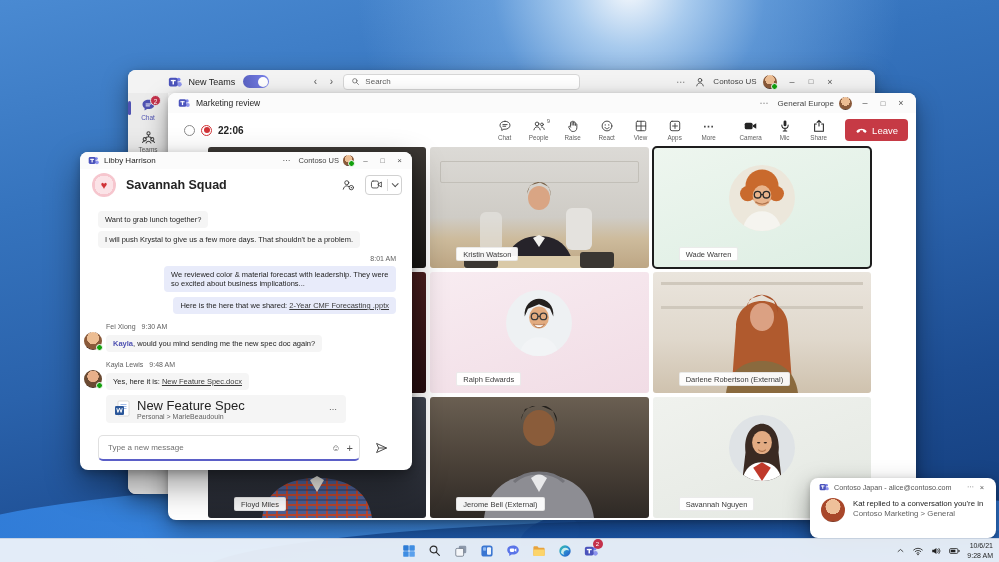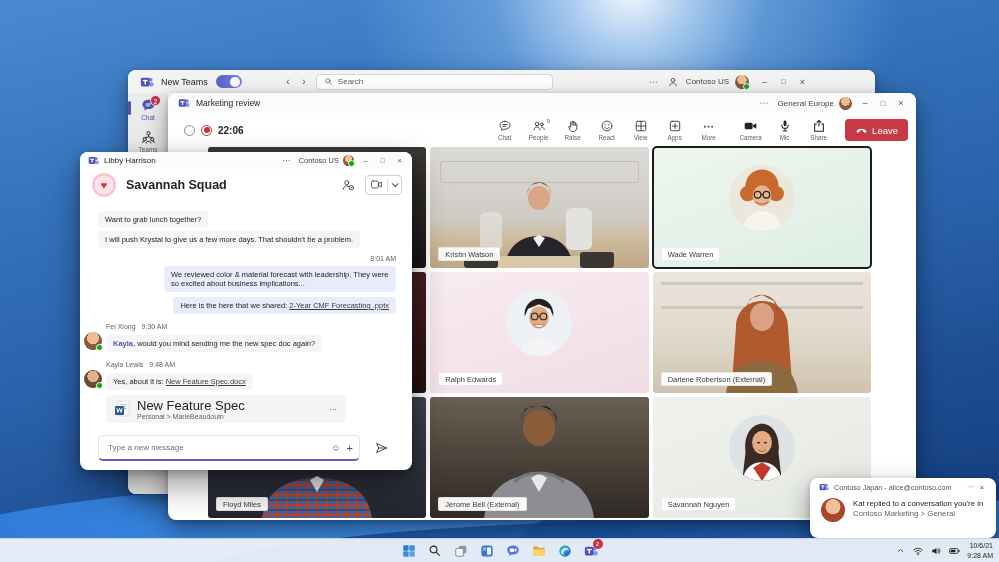--- a/index.html
+++ b/index.html
@@ -23,21 +23,21 @@
   .tb-title { color:#242424; }
   .wc { text-align:center; color:#555; cursor:default; }
   .acct { color:#444; white-space:nowrap; }
   .dots { color:#555; letter-spacing:1px; }
   .pav { border-radius:50%; position:relative; flex:none;
     background: radial-gradient(circle at 50% 34%, #ecbd93 0 40%, #8a5a3a 41% 72%, #55382a 73%); }
   .pav.green:after { content:""; position:absolute; right:-1px; bottom:-1px; width:5px; height:5px; border-radius:50%; background:#13a10e; border:1px solid #fff; }
 
   
   #win-main { left:128px; top:70px; width:747px; height:424px; background:#fafafa; }
-  #win-main .titlebar { height:23px; padding:0 8px 0 12px; background:#f3f3f3; border-radius:8px 8px 0 0; }
+  #win-main .titlebar { height:23px; padding:0 8px 0 12px; background:#f3f3f3; border-radius:8px 8px 0 0;justify-content:center; }
   #main-sidebar { position:absolute; left:0; top:23px; width:40px; bottom:0; background:#ebebeb; border-radius:0 0 0 8px; }
   .side-item { position:relative; width:40px; padding:5px 0 4px; display:flex; flex-direction:column; align-items:center; gap:1px; }
   .side-item .lbl { font-size:6.5px; color:#616161; }
   .side-item.active .lbl { color:#4f52b2; }
   .side-item.active:before { content:""; position:absolute; left:0; top:8px; bottom:10px; width:2.5px; background:#4f52b2; border-radius:2px; }
   .side-badge { position:absolute; top:2px; right:7px; min-width:11px; height:11px; border-radius:6px; background:#c4314b; color:#fff; font-size:6.5px; line-height:11px; text-align:center; padding:0 2px; border:1px solid #ebebeb; }
   .toggle { width:26px; height:13px; border-radius:7px; background:linear-gradient(90deg,#5a62c3,#7b83eb); position:relative; margin-left:8px; }
   .toggle:after { content:""; position:absolute; right:1.5px; top:1.5px; width:10px; height:10px; border-radius:50%; background:#fff; }
   .searchbox { display:flex; align-items:center; gap:5px; width:237px; height:16px; background:#fff; border:1px solid #d6d6d6; border-radius:4px; padding:0 7px; color:#616161; }
 
@@ -50,21 +50,21 @@
   .rec-dot:after { content:""; position:absolute; inset:1.5px; border-radius:50%; background:#d13438; }
   .timer { font-size:10px; font-weight:bold; color:#242424; margin-left:6px; }
   .mbtns { margin-left:auto; display:flex; align-items:center; gap:7px; }
   .mbtn { width:27px; display:flex; flex-direction:column; align-items:center; gap:1px; position:relative; }
   .mbtn .lbl { font-size:6.3px; color:#616161; white-space:nowrap; }
   .mbtn .mini-badge { position:absolute; top:-1px; right:2px; font-size:6px; color:#616161; }
   .btn-leave { display:flex; align-items:center; gap:4px; height:22px; padding:0 10px; margin-left:6px; background:#c63a45; border-radius:4px; color:#fff; font-size:9.5px; }
   .grid { position:absolute; left:40px; top:54px; width:663px; height:371px; display:grid; grid-template-columns:repeat(3,1fr); grid-template-rows:repeat(3,1fr); gap:4px; }
   .tile { position:relative; border-radius:3px; overflow:hidden; }
   .tile.active { outline:2.5px solid #1d1d1d; outline-offset:-1px; border-radius:4px; }
-  .chip { position:absolute; left:8px; bottom:7px; background:rgba(255,255,255,.95); border:1px solid rgba(0,0,0,.08); border-radius:2px; padding:1.5px 6px; font-size:7.5px; color:#3b3b3b; white-space:nowrap; }
+  .chip { position:absolute; left:26px; bottom:7px; background:rgba(255,255,255,.95); border:1px solid rgba(0,0,0,.08); border-radius:2px; padding:1.5px 6px; font-size:7.5px; color:#3b3b3b; white-space:nowrap; }
   .av-wrap { position:absolute; left:50%; top:18px; transform:translateX(-50%); width:66px; height:66px; border-radius:50%; overflow:hidden; }
   .sil { position:absolute; left:50%; bottom:0; transform:translateX(-50%); }
 
   
   #win-chat { left:80px; top:152px; width:332px; height:318px; box-shadow:0 14px 34px rgba(0,0,0,.42), 0 3px 8px rgba(0,0,0,.25); }
   #win-chat .titlebar { height:17px; padding:0 4px 0 8px; background:#fbfbfb; border-radius:8px 8px 0 0; }
   #chat-header { position:absolute; left:0; top:17px; width:100%; height:31px; display:flex; align-items:center; padding:0 10px 0 12px; }
   .heart-av { width:24px; height:24px; border-radius:50%; background:radial-gradient(circle,#fbe3e7 0 55%, #f6c6ce 56%); display:flex; align-items:center; justify-content:center; color:#d13438; font-size:11px; }
   .chat-title { font-size:12.5px; font-weight:bold; color:#242424; margin-left:10px; }
   .vid-btn { display:flex; align-items:center; height:20px; border:1px solid #d1d1d1; border-radius:4px; background:#fff; padding:0 4px; gap:4px; }
@@ -439,21 +439,21 @@
     <div class="av-row">
       <span class="pav green"></span>
       <span class="bubble"><span class="mention">Kayla</span><span>, would you mind sending me the new spec doc again?</span></span>
     </div>
     <div class="msg-head">
       <span>Kayla Lewis</span>
       <span>9:48 AM</span>
     </div>
     <div class="av-row">
       <span class="pav green" style="background:radial-gradient(circle at 50% 36%, #e8b08a 0 38%, #6a4a32 39% 72%, #3e2c20 73%)"></span>
-      <span class="bubble"><span>Yes, about it is: </span><a class="msg-link">New Feature Spec.docx</a></span>
+      <span class="bubble"><span>Yes, here it is: </span><a class="msg-link">New Feature Spec.docx</a></span>
     </div>
     <div class="file-card">
       <svg width="16" height="18" viewBox="0 0 16 18">
         <rect x="4" y="1" width="11" height="15" rx="1.2" fill="#fff" stroke="#c8c8c8" stroke-width=".6"></rect>
         <path d="M6.5 4.5h6M6.5 6.5h6M6.5 8.5h6" stroke="#9ab6e8" stroke-width=".9"></path>
         <rect x="1" y="6" width="9" height="9" rx="1.2" fill="#2b579a"></rect>
         <path d="M2.8 8.2l1.1 4.2 1.6-4.2 1.6 4.2 1.1-4.2" fill="none" stroke="#fff" stroke-width="1"></path>
       </svg>
       <div>
         <div class="fc-title">New Feature Spec</div>

